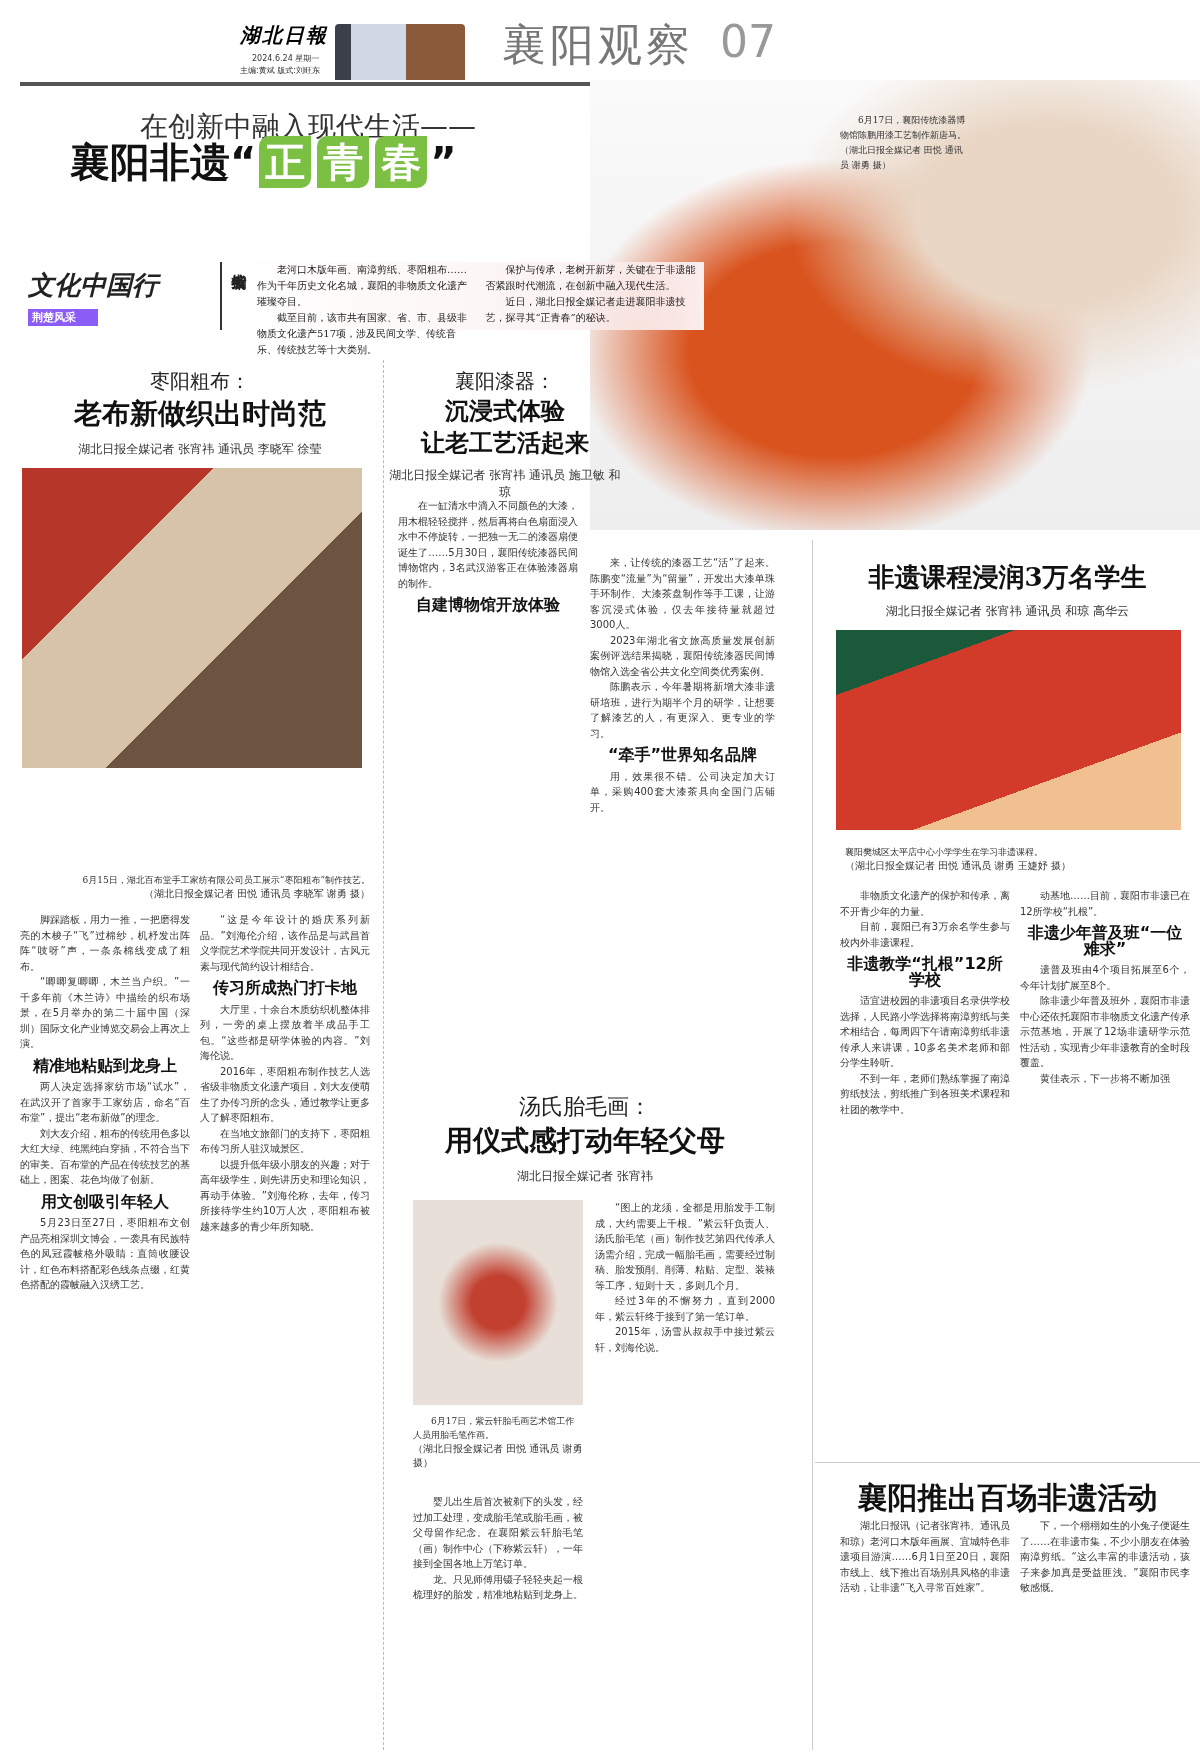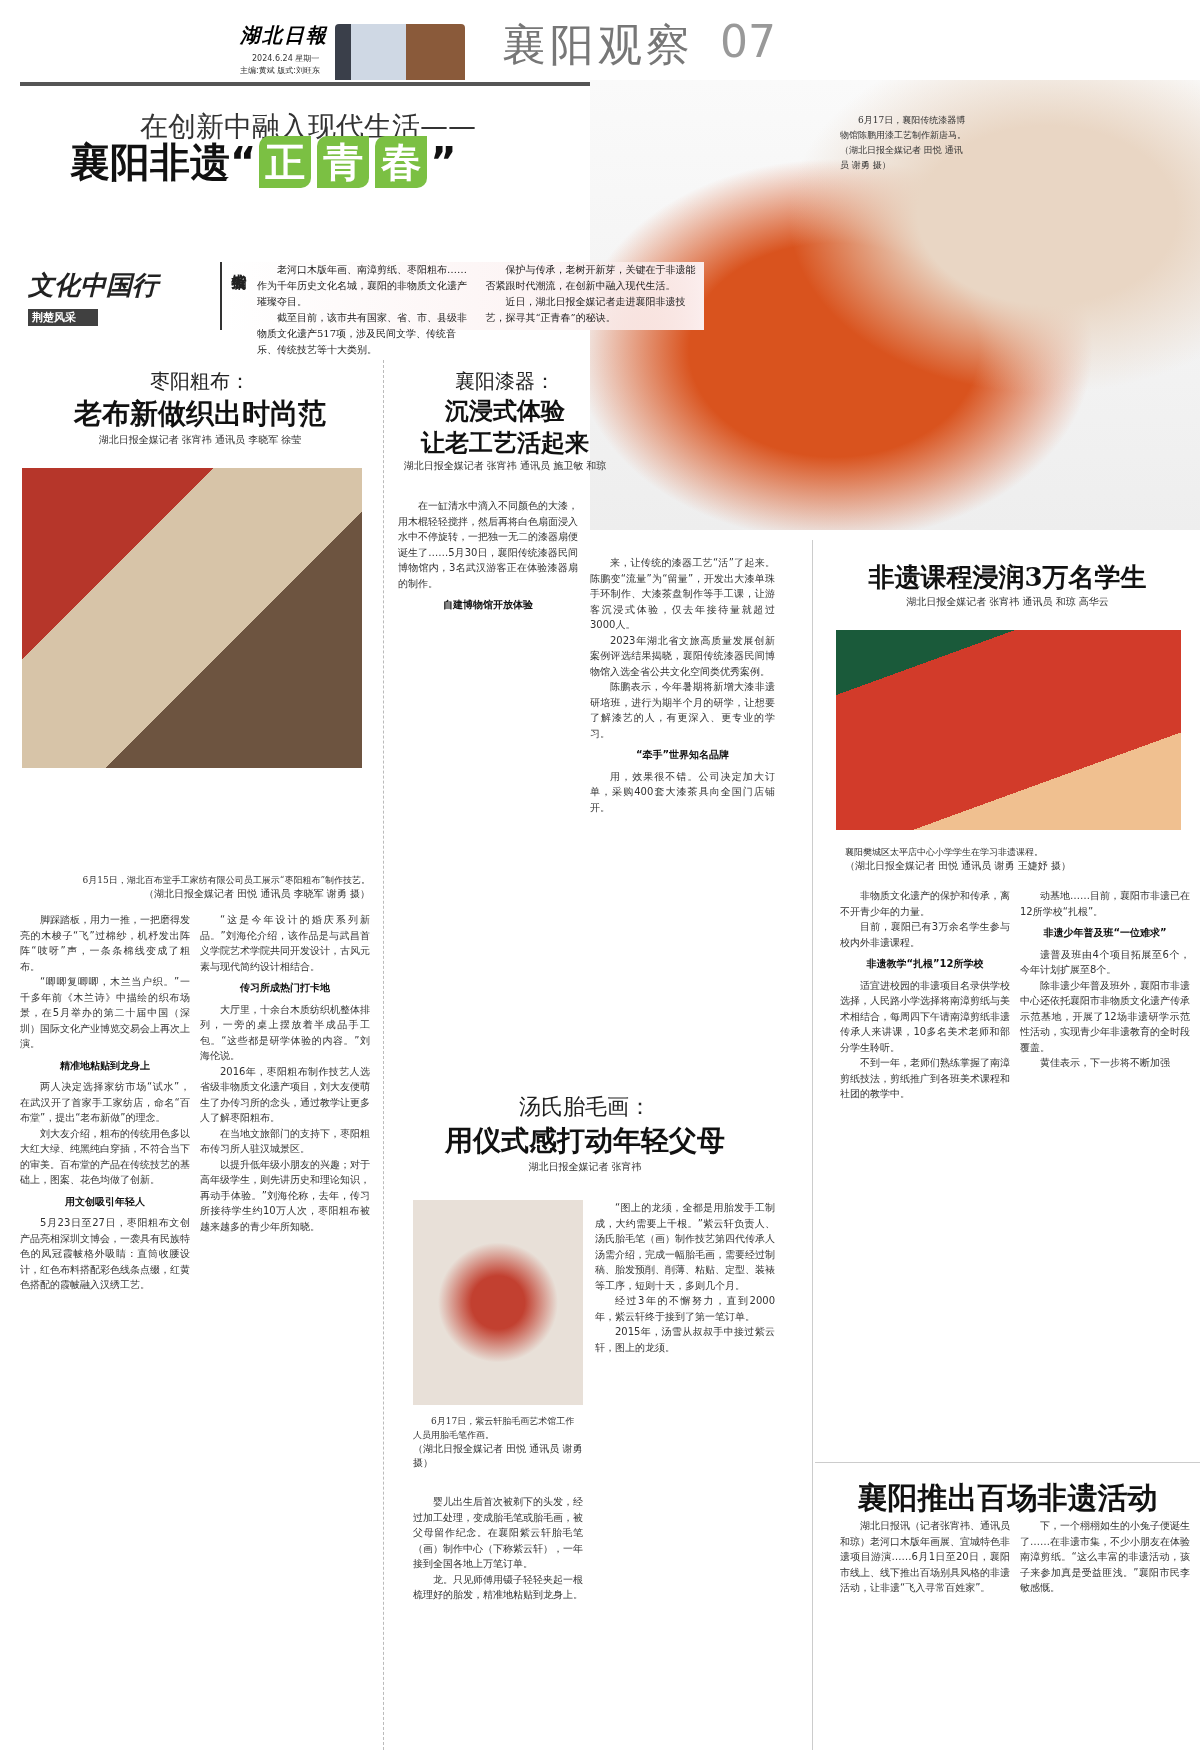--- a/index.html
+++ b/index.html
@@ -12,33 +12,33 @@
 .mh-img{left:95px;top:2px;width:130px;height:56px;background:linear-gradient(90deg,#3a3f4a 0 12%,#cfd8e4 12% 55%,#8a5a3a 55% 100%);border-radius:4px 4px 0 0}
 .section{left:262px;top:-6px;font-size:44px;color:#777;font-family:"DejaVu Sans",sans-serif;letter-spacing:4px}
 .page-no{left:480px;top:-6px;font-size:44px;color:#999}
 .rule{left:20px;top:82px;width:1160px;height:4px;background:#555}
 .subtitle{left:140px;top:108px;font-size:28px;color:#333}
 .main-title{left:70px;top:135px;font-size:40px;font-weight:bold;color:#111}
 .qing{display:inline-block;width:52px;height:52px;background:#7bc043;color:#fff;border-radius:10px 0 10px 0;text-align:center;line-height:52px;margin:0 3px;font-size:40px}
 .hero{left:590px;top:80px;width:610px;height:450px;background:radial-gradient(ellipse at 75% 30%,#e9d6c4 0 20%,transparent 40%),radial-gradient(ellipse at 40% 60%,#d9531e 0 28%,transparent 50%),linear-gradient(#fafafa,#eee);}
 .cap-hero{left:840px;top:113px;width:130px;font-size:9px;line-height:15px;color:#333;font-family:"DejaVu Serif",serif}
 .badge{left:28px;top:268px;width:175px;height:80px;font-family:"DejaVu Serif",serif;font-style:italic;font-size:26px;font-weight:bold;color:#222}
-.badge small{display:block;font-size:11px;background:#404040;color:#fff;width:70px;margin-top:6px;padding:1px 4px;font-style:normal}
+.badge small{display:block;font-size:11px;background:#8b5cf6;color:#fff;width:70px;margin-top:6px;padding:1px 4px;font-style:normal}
 .editor{left:220px;top:262px;width:484px;height:68px;border-left:2px solid #333;padding-left:8px;display:flex;gap:10px;font-family:"DejaVu Serif",serif;font-size:10px;line-height:16px;background:linear-gradient(90deg,transparent,#fbeeee)}
 .editor b{font-size:15px;line-height:17px;writing-mode:vertical-rl}
 .editor .col{flex:1;text-indent:2em}
 .article-h{text-align:center}
 .kicker{font-size:20px;color:#222}
 .headline{font-family:"DejaVu Serif",serif;font-weight:bold;color:#111}
-.byline{font-size:10px;color:#333;margin-top:0}
+.byline{font-size:12px;color:#333;margin-top:8px}
 .photo{background:#ccc}
 .cap{font-size:9px;line-height:14px;color:#333;font-family:"DejaVu Serif",serif}
 .body{font-size:10px;line-height:15.5px;color:#333;text-align:justify}
 .body p{text-indent:2em}
-.sub-h{font-size:10px;font-weight:bold;text-align:center;margin:6px 0;color:#111}
+.sub-h{font-size:16px;font-weight:bold;text-align:center;margin:6px 0;color:#111}
 .vdash{border-left:1px dashed #bbb}
 .vline{border-left:1px solid #ccc}
 </style>
 </head>
 <body>
 
 <div class="abs masthead">
   <div class="abs logo">湖北日報</div>
   <div class="abs mh-date">2024.6.24 星期一</div>
   <div class="abs mh-ed">主编:黄斌 版式:刘旺东</div>
@@ -134,21 +134,21 @@
   <div style="text-indent:2em">6月17日，紫云轩胎毛画艺术馆工作人员用胎毛笔作画。</div>
   <div style="font-family:'DejaVu Sans',sans-serif;font-size:10px">（湖北日报全媒记者 田悦 通讯员 谢勇 摄）</div>
 </div>
 <div class="abs body" style="left:413px;top:1494px;width:170px">
   <p>婴儿出生后首次被剃下的头发，经过加工处理，变成胎毛笔或胎毛画，被父母留作纪念。在襄阳紫云轩胎毛笔（画）制作中心（下称紫云轩），一年接到全国各地上万笔订单。</p>
   <p>龙。只见师傅用镊子轻轻夹起一根梳理好的胎发，精准地粘贴到龙身上。</p>
 </div>
 <div class="abs body" style="left:595px;top:1200px;width:180px">
   <p>“图上的龙须，全都是用胎发手工制成，大约需要上千根。”紫云轩负责人、汤氏胎毛笔（画）制作技艺第四代传承人汤需介绍，完成一幅胎毛画，需要经过制稿、胎发预削、削薄、粘贴、定型、装裱等工序，短则十天，多则几个月。</p>
   <p>经过3年的不懈努力，直到2000年，紫云轩终于接到了第一笔订单。</p>
-  <p>2015年，汤雪从叔叔手中接过紫云轩，图上的龙须。</p>
+  <p>2015年，汤雪从叔叔手中接过紫云轩，刘海伦说。</p>
 </div>
 
 <div class="abs vline" style="left:812px;top:540px;height:1210px"></div>
 
 <div class="abs article-h" style="left:815px;top:560px;width:385px">
   <div class="headline" style="font-size:26px">非遗课程浸润3万名学生</div>
   <div class="byline">湖北日报全媒记者 张宵祎 通讯员 和琼 高华云</div>
 </div>
 <div class="abs photo" style="left:836px;top:630px;width:345px;height:200px;background:linear-gradient(160deg,#1a5a3a 0 20%,#d23b2a 20% 70%,#f0c090 70%)"></div>
 <div class="abs cap" style="left:845px;top:845px;width:345px">

